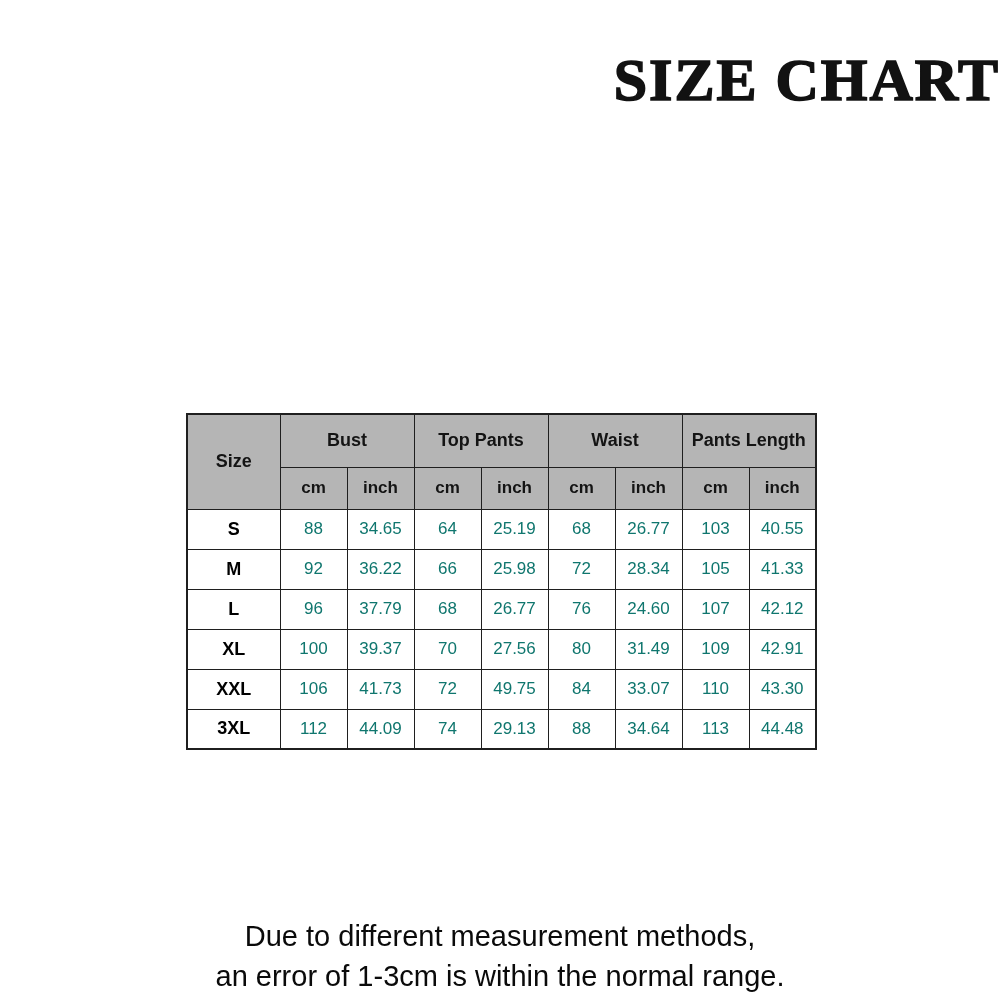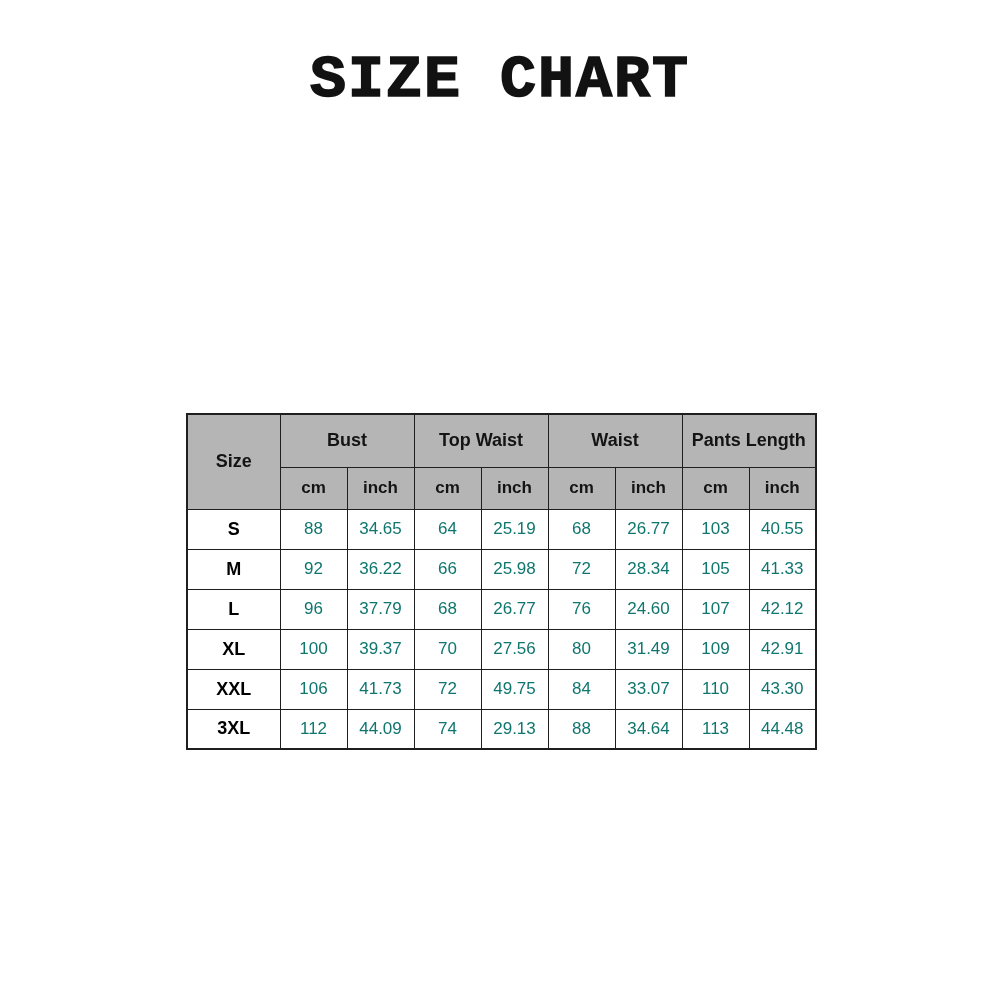--- a/index.html
+++ b/index.html
@@ -14,27 +14,27 @@
     width: 1000px;
     height: 1000px;
     background: #ffffff;
     overflow: hidden;
   }
   .title {
     position: absolute;
     top: 46px;
     left: 0;
     width: 100%;
-    text-align: center;
+    text-align: right;
     font-size: 60px;
     font-weight: 700;
     letter-spacing: 2px;
     color: #121212;
     -webkit-text-stroke: 1.6px #121212;
-    font-family: Liberation Mono, monospace;
+    font-family: Liberation Serif, serif;
   }
   table.size-chart {
     position: absolute;
     left: 186px;
     top: 413px;
     width: 629px;
     border-collapse: collapse;
     table-layout: fixed;
     border: 2px solid #1f1f1f;
     background: #ffffff;
@@ -98,21 +98,21 @@
         <col style="width:67px">
       <col style="width:67px">
         <col style="width:67px">
       <col style="width:67px">
         <col style="width:67px">
     </colgroup>
     <tbody>
       <tr class="group-row">
         <th class="hdr" rowspan="2">Size</th>
         <th class="hdr" colspan="2">Bust</th>
-        <th class="hdr" colspan="2">Top Waist</th>
+        <th class="hdr" colspan="2">Top Pants</th>
         <th class="hdr" colspan="2">Waist</th>
         <th class="hdr" colspan="2">Pants Length</th>
       </tr>
       <tr class="unit-row">
         <th class="hdr-unit">cm</th>
         <th class="hdr-unit">inch</th>
         <th class="hdr-unit">cm</th>
         <th class="hdr-unit">inch</th>
         <th class="hdr-unit">cm</th>
         <th class="hdr-unit">inch</th>
@@ -182,14 +182,18 @@
         <td class="val">74</td>
         <td class="val">29.13</td>
         <td class="val">88</td>
         <td class="val">34.64</td>
         <td class="val">113</td>
         <td class="val">44.48</td>
       </tr>
     </tbody>
   </table>
 
+  <div class="footer-note">
+    <div>Due to different measurement methods,</div>
+    <div>an error of 1-3cm is within the normal range.</div>
+  </div>
 
 </div>
 
 </body></html>

